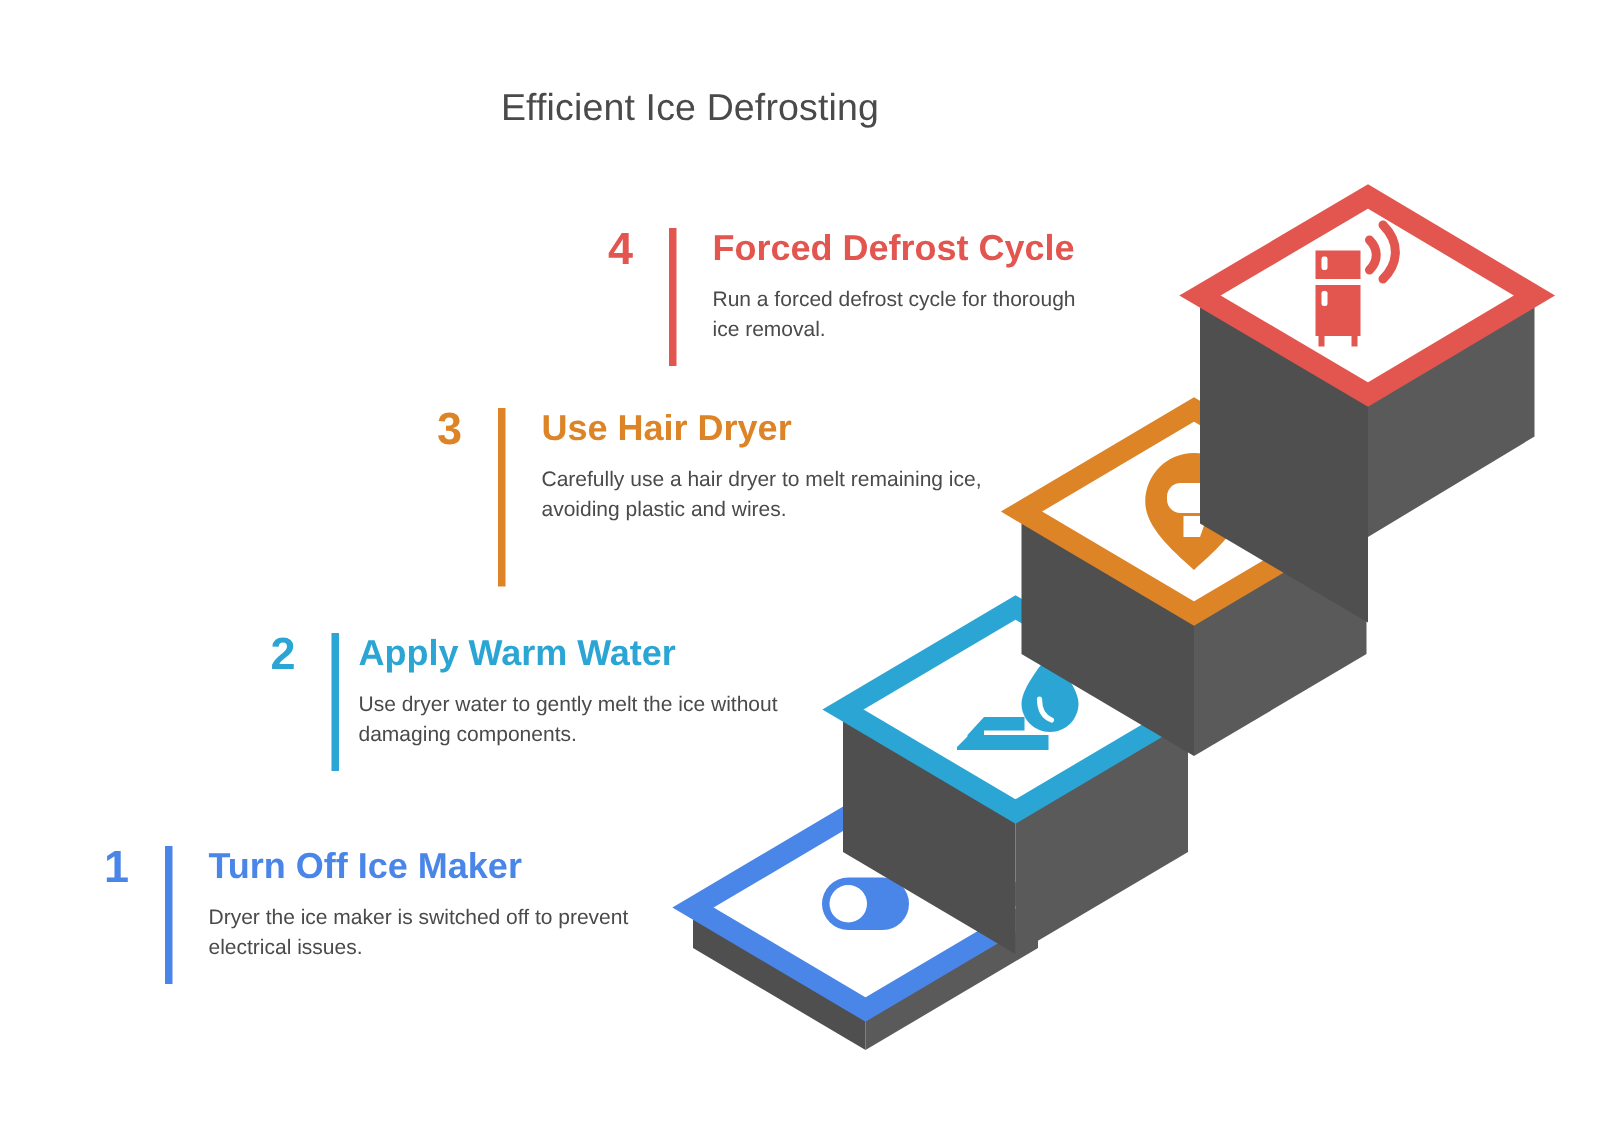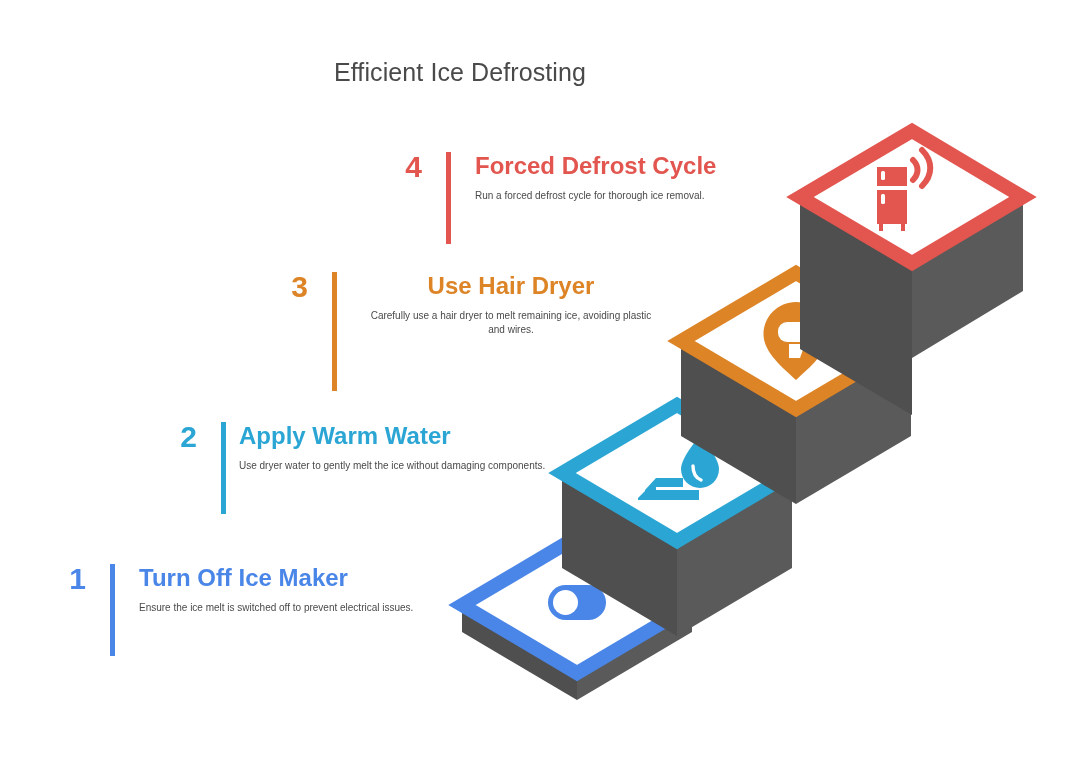--- a/index.html
+++ b/index.html
@@ -60,37 +60,37 @@
     top: 0;
   }
   .step-text .title {
     font-size: 24px;
     font-weight: 700;
     line-height: 1.15;
     margin: 0 0 9px 0;
     white-space: nowrap;
   }
   .step-text .desc {
-    font-size: 10px;
+    font-size: 14px;
     font-weight: 400;
     line-height: 1.45;
     color: #4a4a4a;
     margin: 0;
   }
 
   
   #step-text-4 { left: 370px; top: 152px; }
   #step-text-4 .num  { left: 0;    width: 52px; }
   #step-text-4 .bar  { left: 76px; height: 92px; }
   #step-text-4 .body { left: 105px; width: 260px; }
 
   #step-text-3 { left: 256px; top: 272px; }
   #step-text-3 .num  { left: 0;    width: 52px; }
   #step-text-3 .bar  { left: 76px; height: 119px; }
-  #step-text-3 .body { left: 105px; width: 300px; text-align: center; }
+  #step-text-3 .body { left: 105px; width: 300px; }
 
   #step-text-2 { left: 145px; top: 422px; }
   #step-text-2 .num  { left: 0;    width: 52px; }
   #step-text-2 .bar  { left: 76px; height: 92px; }
   #step-text-2 .body { left: 94px; width: 310px; }
 
   #step-text-1 { left: 34px; top: 564px; }
   #step-text-1 .num  { left: 0;    width: 52px; }
   #step-text-1 .bar  { left: 76px; height: 92px; }
   #step-text-1 .body { left: 105px; width: 300px; }
@@ -201,15 +201,15 @@
     <p class="title" style="color:#2ba6d4">Apply Warm Water</p>
     <p class="desc">Use dryer water to gently melt the ice without damaging components.</p>
   </div>
 </div>
 
 <div class="step-text" id="step-text-1">
   <div class="num" style="color:#4a86e8">1</div>
   <div class="bar" style="background:#4a86e8"></div>
   <div class="body">
     <p class="title" style="color:#4a86e8">Turn Off Ice Maker</p>
-    <p class="desc">Ensure the ice melt is switched off to prevent electrical issues.</p>
+    <p class="desc">Dryer the ice maker is switched off to prevent electrical issues.</p>
   </div>
 </div>
 
 </body></html>

